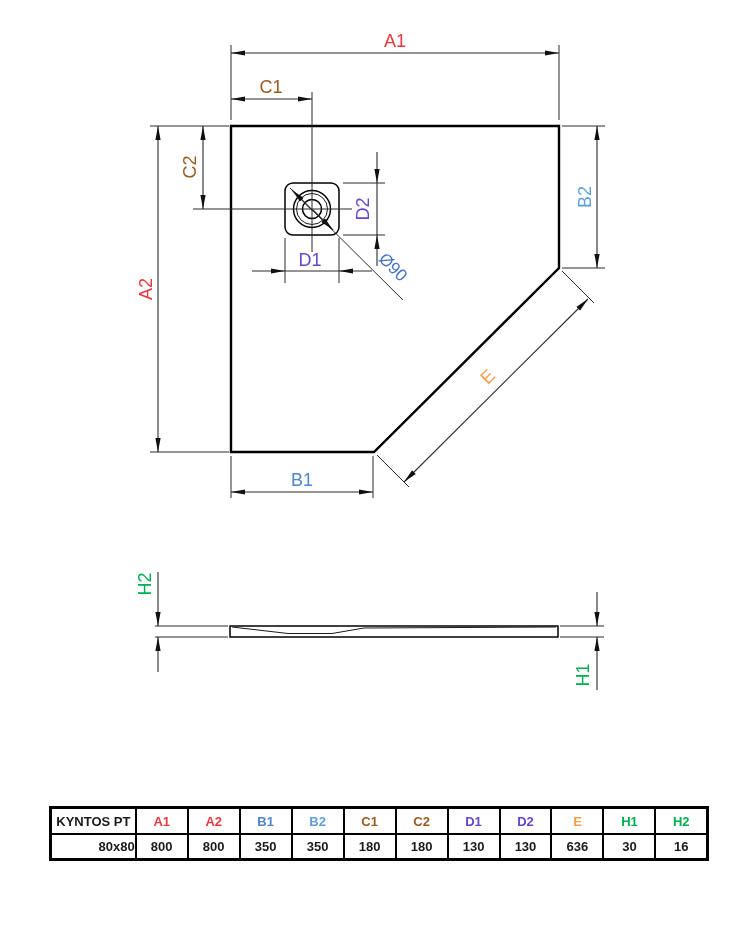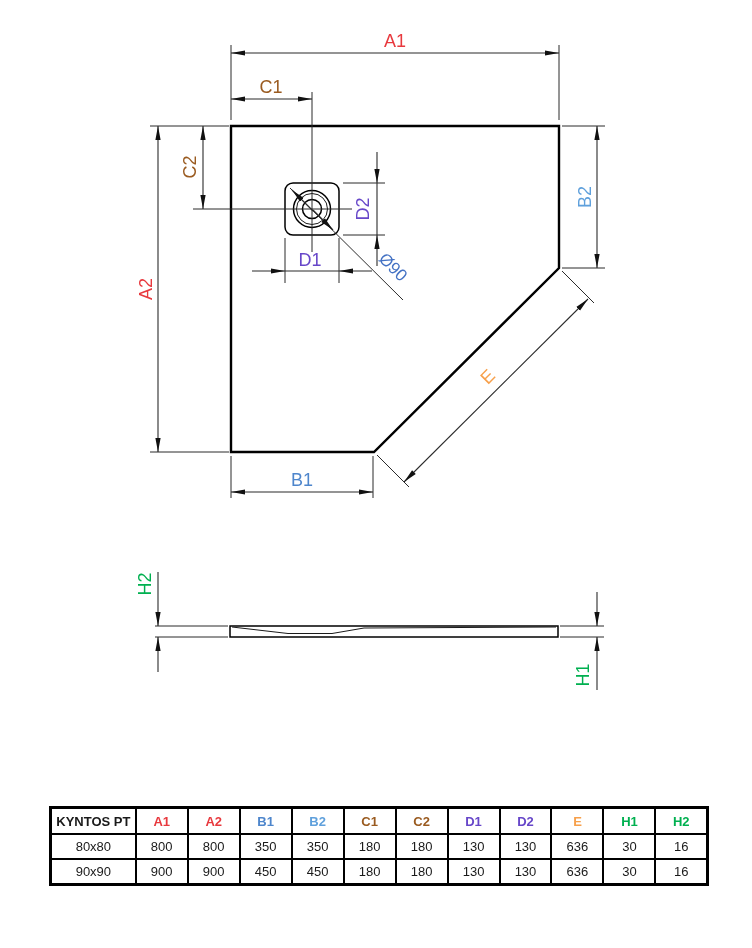--- a/index.html
+++ b/index.html
@@ -13,22 +13,22 @@
   .ext{stroke:#2b2b2b;stroke-width:1;fill:none;}
   .dimlabel{font-family:"Liberation Sans",sans-serif;font-size:18px;text-anchor:middle;}
   .dimlabel.small{font-size:17px;}
 
   #spec-table{position:absolute;left:49px;top:806px;border-collapse:collapse;
               table-layout:fixed;width:660px;background:#fff;}
   #spec-table th,#spec-table td{border:2px solid #000;text-align:center;vertical-align:middle;
               padding:0;height:23px;font-size:13px;color:#1a1a1a;overflow:hidden;}
   #spec-table{border:3px solid #000;}
   #spec-table thead th{font-weight:bold;height:24px;}
-  #spec-table tbody th{font-weight:normal;}
-  #spec-table td{font-weight:normal;margin-left:32px;}
+  #spec-table tbody th{font-weight:bold;text-align:right;}
+  #spec-table td{font-weight:bold;margin-left:32px;}
 </style>
 </head>
 <body>
 
 <div id="canvas">
 
 <svg width="752" height="948" viewBox="0 0 752 948">
   <defs>
     <marker id="mE" markerUnits="userSpaceOnUse" markerWidth="16" markerHeight="8" refX="14" refY="4" orient="auto">
       <path d="M14,4 L0,1.4 L0,6.6 Z" fill="#111"></path>
@@ -183,30 +183,16 @@
       <td>350</td>
       <td>350</td>
       <td>180</td>
       <td>180</td>
       <td>130</td>
       <td>130</td>
       <td>636</td>
       <td>30</td>
       <td>16</td>
     </tr>
-    <tr>
-      <th>90x90</th>
-      <td>900</td>
-      <td>900</td>
-      <td>450</td>
-      <td>450</td>
-      <td>180</td>
-      <td>180</td>
-      <td>130</td>
-      <td>130</td>
-      <td>636</td>
-      <td>30</td>
-      <td>16</td>
-    </tr>
   </tbody>
 </table>
 
 </div>
 
 </body></html>

